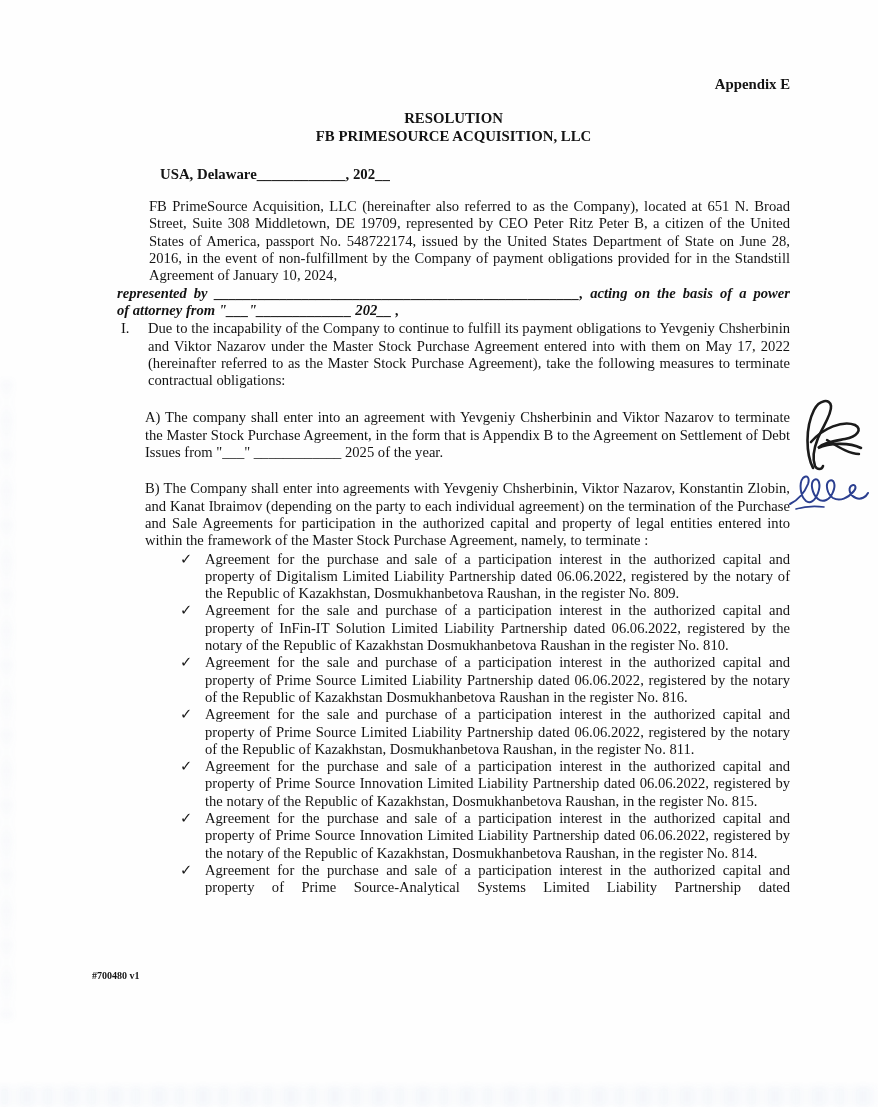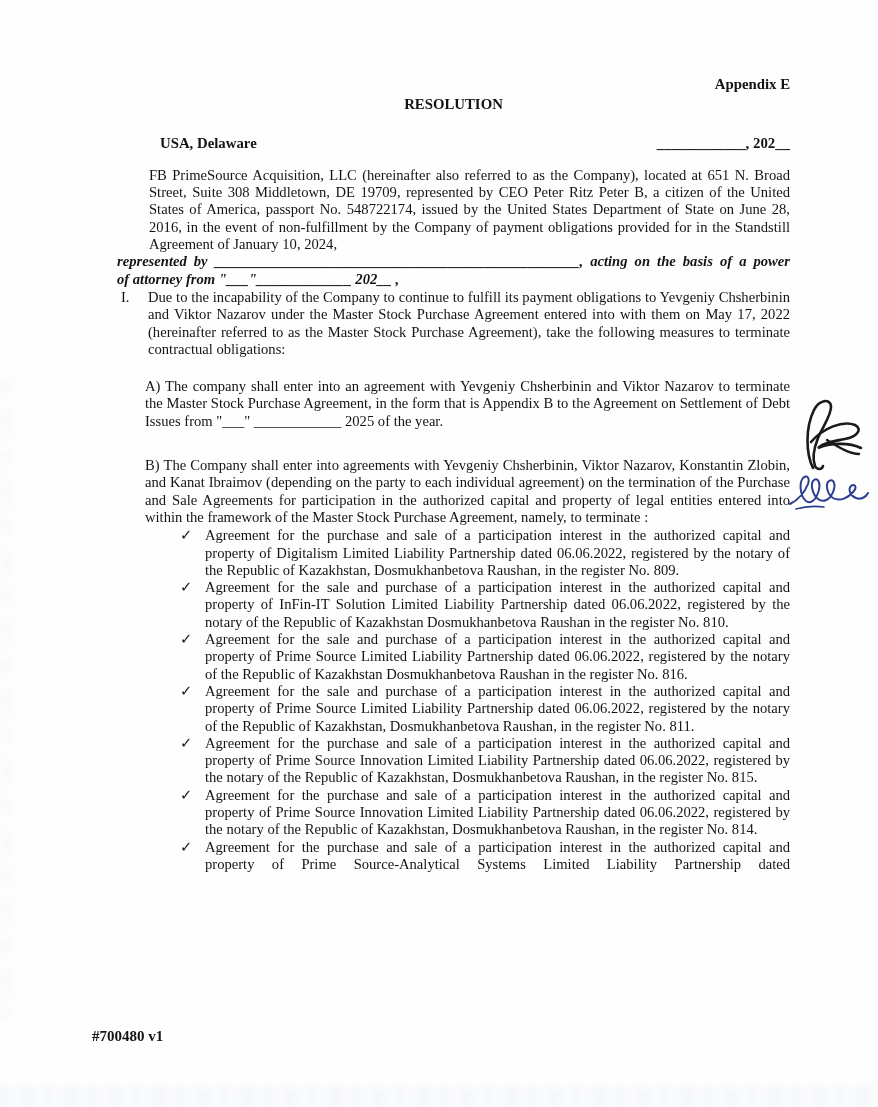--- a/index.html
+++ b/index.html
@@ -19,29 +19,28 @@
     padding: 76px 88px 12px 117px;
     font-size: 14.6px;
     line-height: 17.3px;
   }
   .appendix {
     text-align: right;
     font-weight: bold;
     font-size: 14.8px;
   }
   .title-block {
-    margin-top: 3px;
+    margin-top: 17px;
     text-align: center;
     font-weight: bold;
     font-size: 14.8px;
   }
   .place-date {
     margin-top: 21px;
     display: flex;
-    justify-content: space-between;
     font-weight: bold;
     font-size: 14.8px;
   }
   .place-date .place { padding-left: 43px; }
   .intro {
     margin-top: 15px;
     text-align: justify;
     margin-left: 32px;
   }
   .italic-line {
@@ -64,42 +63,42 @@
   }
   .item-one .itext {
     flex: 1;
     text-align: justify;
   }
   .para {
     margin-left: 28px;
     text-align: justify;
   }
   .para-a { margin-top: 20px; }
-  .para-b { margin-top: 27px; }
+  .para-b { margin-top: 19px; }
   .checklist {
     list-style: none;
     margin-top: 1px;
   }
   .check-item {
     position: relative;
     padding-left: 88px;
     text-align: justify;
   }
   .check-item .tick {
     position: absolute;
     left: 63px;
     top: 0;
   }
   .check-item.cut-off { text-align-last: justify; -moz-text-align-last: justify; }
   .footer-ref {
     position: absolute;
     left: 92px;
-    top: 1028px;
-    font-weight: bold;
-    font-size: 15px;
+    top: 967px;
+    font-weight: bold;
+    font-size: 10px;
   }
   .signature {
     position: absolute;
   }
   .sig-black { left: 797px; top: 398px; width: 74px; height: 76px; }
   .sig-blue  { left: 786px; top: 468px; width: 84px; height: 44px; }
   
   .scan-smudge {
     position: absolute;
     pointer-events: none;
@@ -122,20 +121,21 @@
 </style>
 </head>
 <body>
 
 <div class="page">
 
   <div class="appendix">Appendix E</div>
 
   <div class="title-block">
     <div>RESOLUTION</div>
+    <div>FB PRIMESOURCE ACQUISITION, LLC</div>
   </div>
 
   <div class="place-date">
     <span class="place">USA, Delaware</span>
     <span class="date">____________, 202__</span>
   </div>
 
   <div class="intro">FB PrimeSource Acquisition, LLC (hereinafter also referred to as the Company), located at 651 N. Broad Street, Suite 308 Middletown, DE 19709, represented by CEO Peter Ritz Peter B, a citizen of the United States of America, passport No. 548722174, issued by the United States Department of State on June 28, 2016, in the event of non-fulfillment by the Company of payment obligations provided for in the Standstill Agreement of January 10, 2024,</div>
 
   <div class="italic-line stretch">represented by __________________________________________________, acting on the basis of a power</div>

